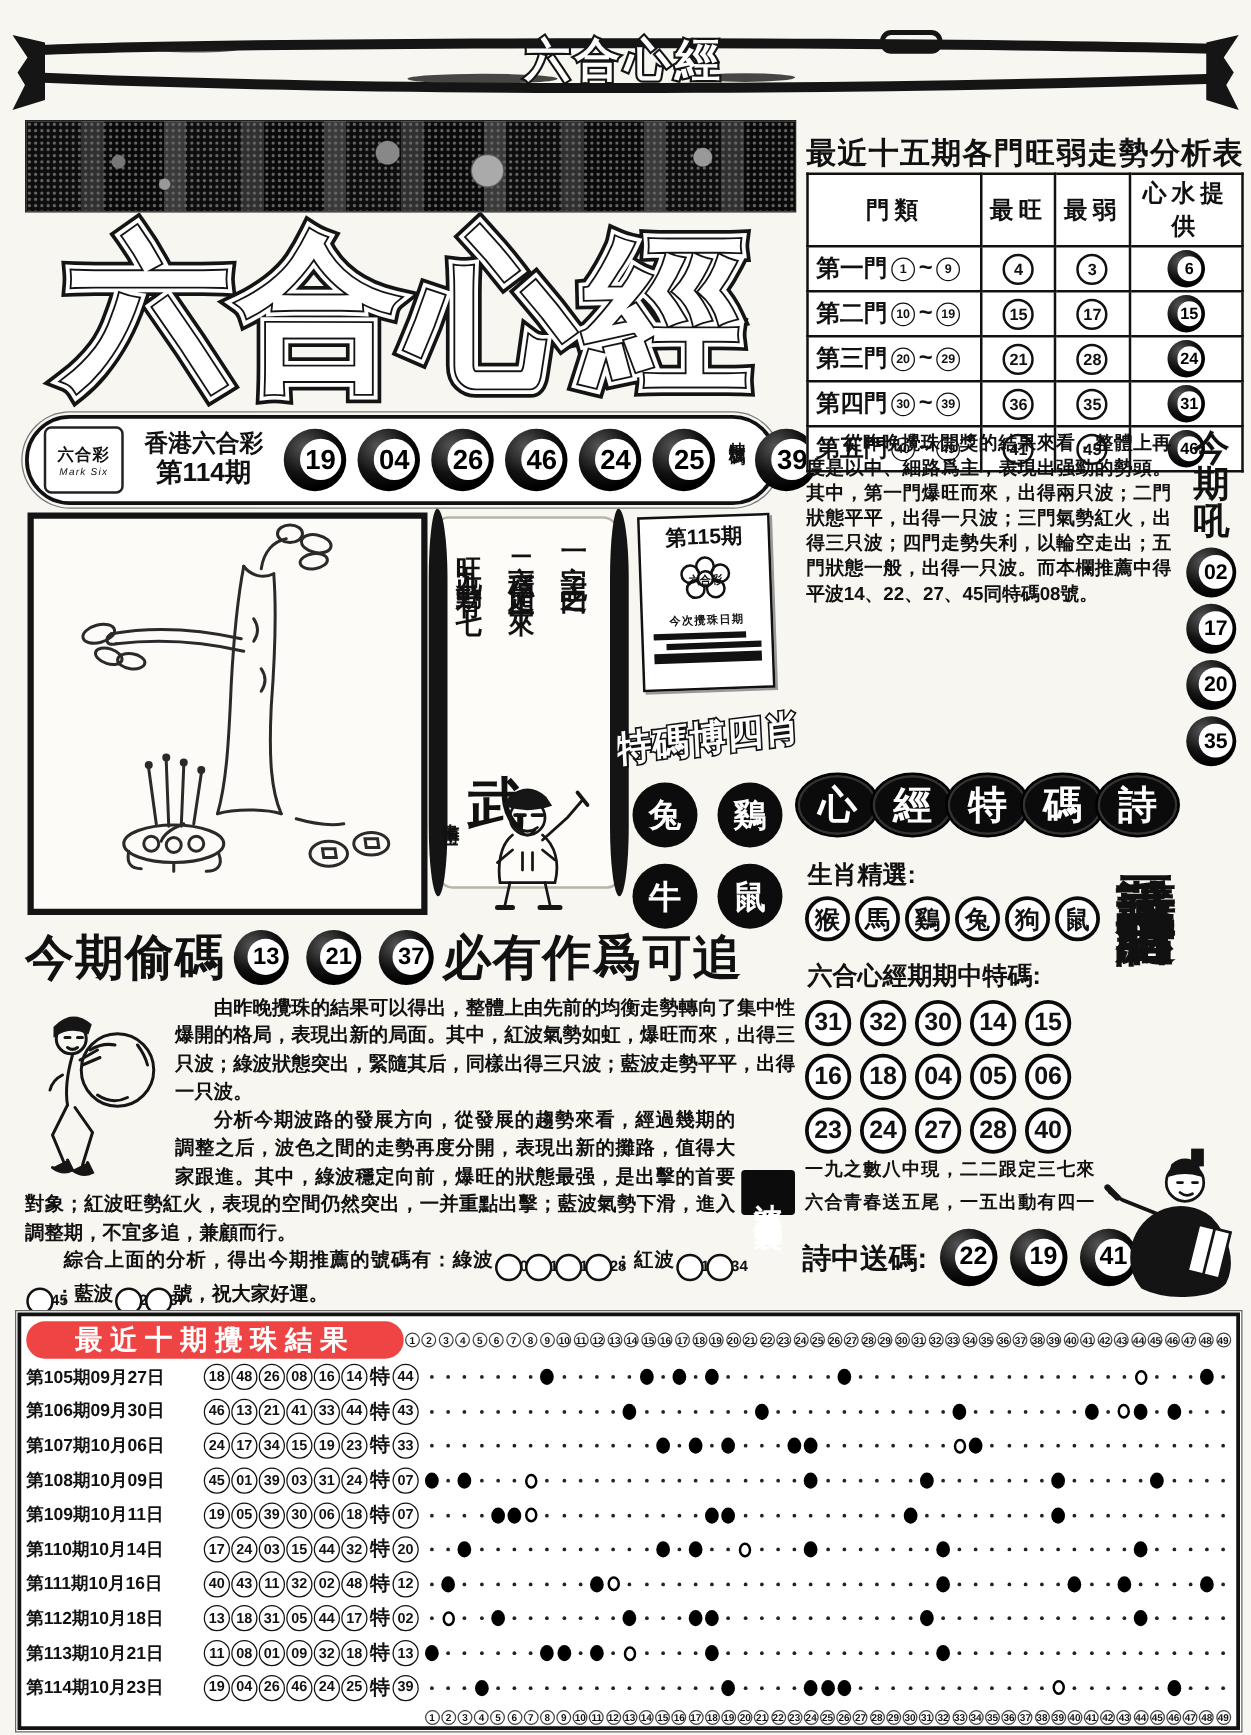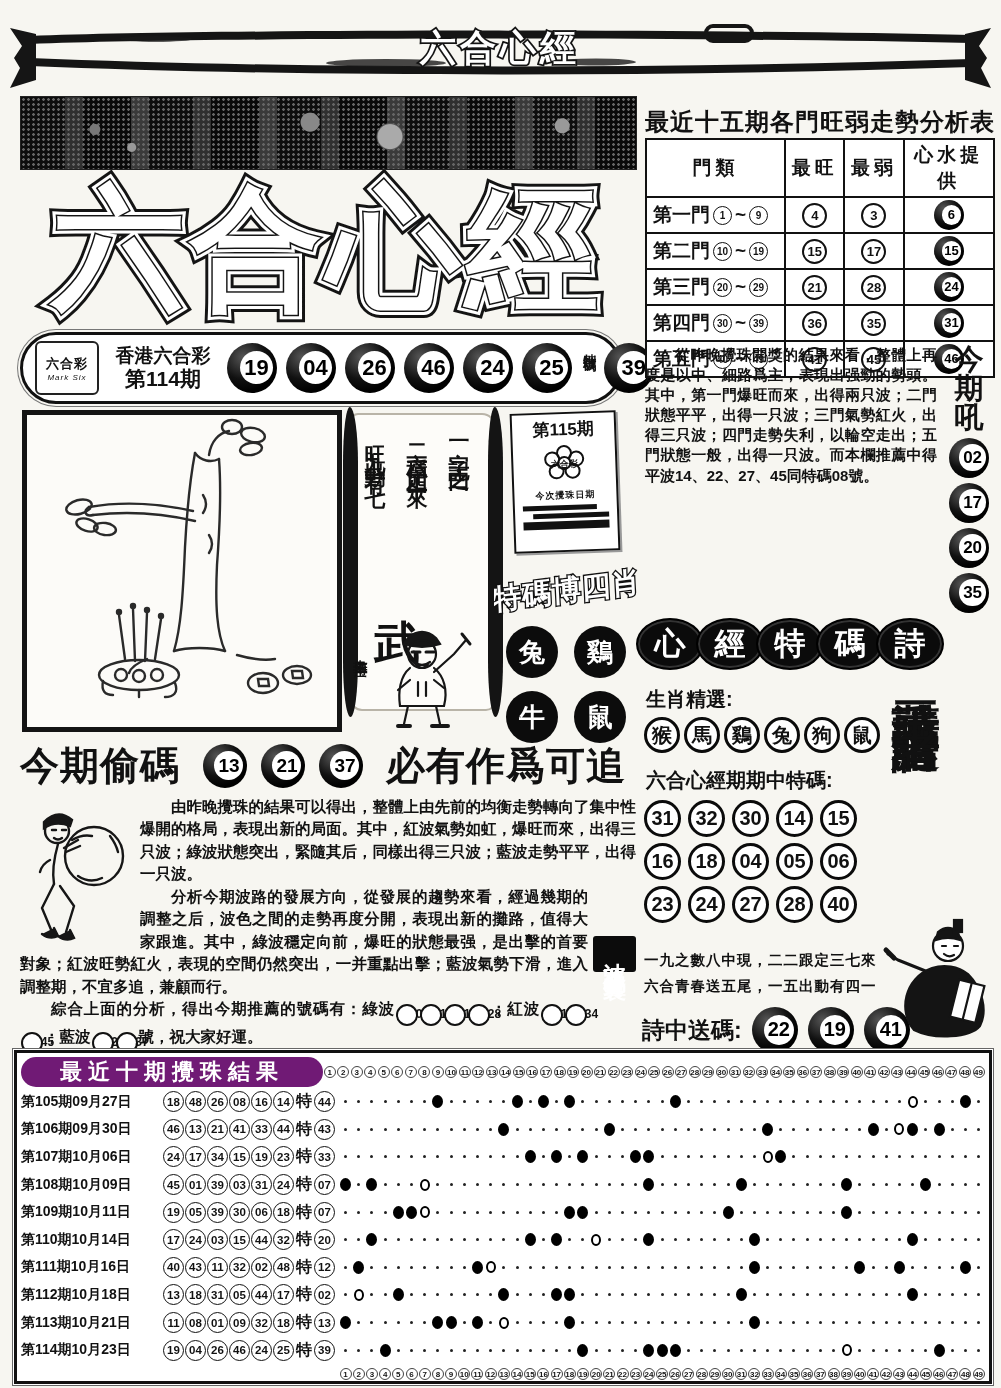--- a/index.html
+++ b/index.html
@@ -99,21 +99,21 @@
   .ni-bar{height:5px;background:#111;margin:3px 2px;}
   .ni-bar.short{margin:3px 14px 3px 2px;}
   #four-xiao-title{position:absolute;left:494px;top:558px;width:150px;height:64px;}
   #four-xiao-circles{position:absolute;left:506px;top:626px;width:124px;height:118px;
      display:grid;grid-template-columns:52px 52px;gap:12px 16px;}
   .fx{width:52px;height:52px;border-radius:50%;background:#0c0c0c;color:#fff;display:flex;
       align-items:center;justify-content:center;font-size:26px;font-weight:900;}
 
   
   #steal-section{position:absolute;left:20px;top:740px;width:616px;height:306px;}
-  #steal-headline{display:flex;align-items:center;gap:23px;height:52px;}
+  #steal-headline{display:flex;align-items:center;gap:7px;height:52px;}
   #steal-headline .hl{font-size:39px;font-weight:900;letter-spacing:1px;}
   #steal-balls{display:flex;gap:14px;}
   #steal-body{position:relative;margin-top:4px;font-size:15.5px;font-weight:600;line-height:1.45;text-align:justify;}
   #steal-body p{margin:0;text-indent:2em;}
   #thief{float:left;width:112px;height:146px;margin:4px 8px 2px 0;}
   #reco-line,#steal-para2{padding-right:48px;}
   .circ-inline{display:inline-flex;vertical-align:-4px;margin:0 1px;}
   #wave-strip{position:absolute;right:0;top:140px;background:#0c0c0c;color:#fff;writing-mode:vertical-rl;
      font-size:23px;font-weight:900;letter-spacing:5px;padding:8px 5px;border-radius:3px;}
 
@@ -125,34 +125,34 @@
         box-shadow:inset 0 0 0 2px #333;}
   #zodiac-label{margin:16px 0 4px 4px;font-size:20px;font-weight:800;}
   #zodiac-row{display:flex;gap:4px;margin-left:2px;}
   .zod{width:36px;height:36px;border:3.5px solid #0b0b0b;border-radius:50%;display:flex;align-items:center;
        justify-content:center;font-size:20px;font-weight:900;background:#fff;}
   #mid-label{margin:14px 0 6px 4px;font-size:20px;font-weight:800;}
   #special-rows{display:flex;flex-direction:column;gap:6px;margin-left:2px;}
   .sp-row{display:flex;gap:7px;}
   .spn{width:37px;height:37px;border:3px solid #0b0b0b;border-radius:50%;display:flex;align-items:center;
        justify-content:center;font-size:20px;font-weight:900;background:#fff;}
-  #poem-lines{margin:24px 0 0 2px;font-size:14.5px;font-weight:800;line-height:1.8;letter-spacing:1px;width:245px;}
+  #poem-lines{margin:0 0 0 2px;font-size:14.5px;font-weight:800;line-height:1.8;letter-spacing:1px;width:245px;}
   #send-row{display:flex;align-items:center;gap:10px;margin-top:8px;}
   #send-label{font-size:23px;font-weight:900;}
   #send-balls{display:flex;gap:10px;}
   #vert-strip{position:absolute;left:247px;top:50px;width:54px;display:flex;flex-direction:column;gap:26px;}
   .vt{font-size:43px;font-weight:900;line-height:0.95;text-align:center;writing-mode:vertical-rl;
       letter-spacing:0;margin:0 auto;transform:scaleX(1.12);}
   #scholar{position:absolute;left:232px;top:298px;width:118px;height:128px;}
 
   
   #recent-table{position:absolute;left:14px;top:1050px;width:978px;height:334px;border:3px solid #111;
      background:#fff;padding:3px 4px;box-shadow:0 0 0 1px #fff,0 0 0 2px #666;}
   #rt-head{display:flex;align-items:center;height:32px;}
-  #rt-title{width:302px;height:30px;background:#701a75;color:#fff;border-radius:15px;display:flex;
+  #rt-title{width:302px;height:30px;background:#ef4444;color:#fff;border-radius:15px;display:flex;
      align-items:center;justify-content:center;font-size:22px;font-weight:900;letter-spacing:6px;flex:none;}
   .num-strip{flex:1;display:flex;}
   .num-strip span{flex:1;display:flex;align-items:center;justify-content:center;}
   .hnum{width:12px;height:12px;border:1px solid #444;border-radius:50%;font-size:8px;line-height:11px;
         text-align:center;font-weight:700;}
   #rt-rows .rt-row{display:flex;align-items:center;height:27.6px;}
   .rt-label{width:142px;font-size:14px;font-weight:800;flex:none;white-space:nowrap;}
   .rt-nums{width:176px;display:flex;align-items:center;gap:1px;flex:none;}
   .rnum{width:21px;height:21px;border:1.5px solid #111;border-radius:50%;display:inline-flex;align-items:center;
         justify-content:center;font-size:11.5px;font-weight:700;flex:none;background:#fff;}

